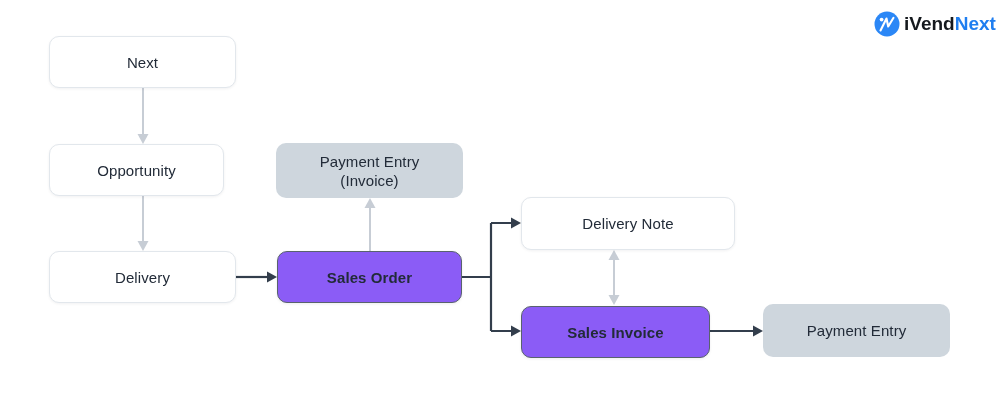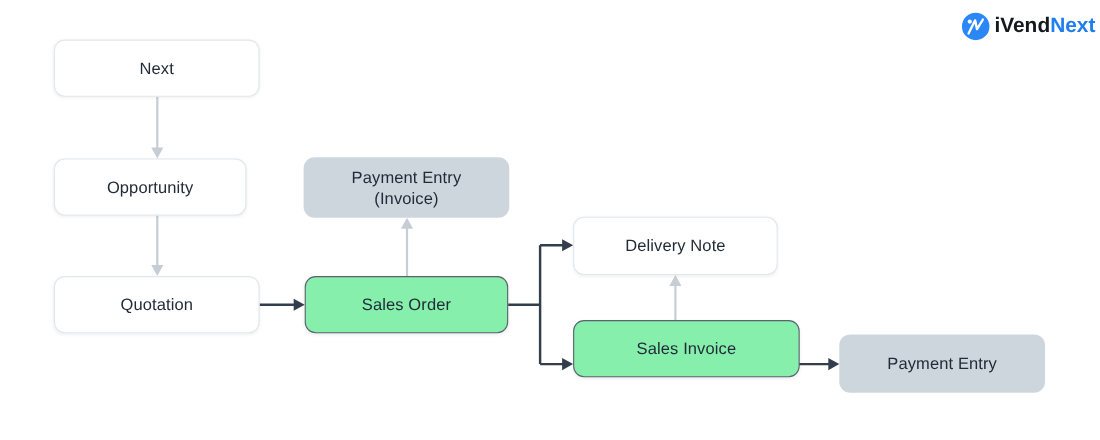--- a/index.html
+++ b/index.html
@@ -22,24 +22,24 @@
     letter-spacing:.1px;
     box-sizing:border-box;
   }
   .node.default{
     background:#ffffff;
     border:1px solid #e2e7ec;
     box-shadow:0 1px 3px rgba(16,24,40,.06);
     font-weight:400;
   }
   .node.emphasis{
-    background:#86efac;
+    background:#8b5cf6;
     border:1.6px solid #59626e;
     box-shadow:0 1px 3px rgba(16,24,40,.08);
-    font-weight:400;
+    font-weight:700;
   }
   .node.filled{
     background:#ced6dd;
     border:none;
     font-weight:400;
     align-items:center;
   }
   .node .sub{margin-top:2px;}
   .logo{
     position:absolute;left:874px;top:10px;
@@ -96,37 +96,37 @@
 
   <div class="node default" style="left:49px;top:36px;width:187px;height:52px">
     <span>Next</span>
   </div>
 
   <div class="node default" style="left:49px;top:144px;width:175px;height:52px">
     <span>Opportunity</span>
   </div>
 
   <div class="node default" style="left:49px;top:251px;width:187px;height:52px">
-    <span>Quotation</span>
+    <span>Delivery</span>
   </div>
 
   <div class="node emphasis" style="left:277px;top:251px;width:185px;height:52px">
     <span>Sales Order</span>
   </div>
 
   <div class="node filled" style="left:276px;top:143px;width:187px;height:55px">
     <span>Payment Entry</span>
     <span class="sub">(Invoice)</span>
   </div>
 
-  <div class="node default" style="left:521px;top:197px;width:186px;height:53px">
+  <div class="node default" style="left:521px;top:197px;width:214px;height:53px">
     <span>Delivery Note</span>
   </div>
 
-  <div class="node emphasis" style="left:521px;top:291px;width:206px;height:52px">
+  <div class="node emphasis" style="left:521px;top:306px;width:189px;height:52px">
     <span>Sales Invoice</span>
   </div>
 
   <div class="node filled" style="left:763px;top:304px;width:187px;height:53px">
     <span>Payment Entry</span>
   </div>
 
   <div class="logo">
     <svg width="26" height="26" viewBox="0 0 26 26">
       <circle cx="13" cy="13" r="12.5" fill="#2b87f6"></circle>

